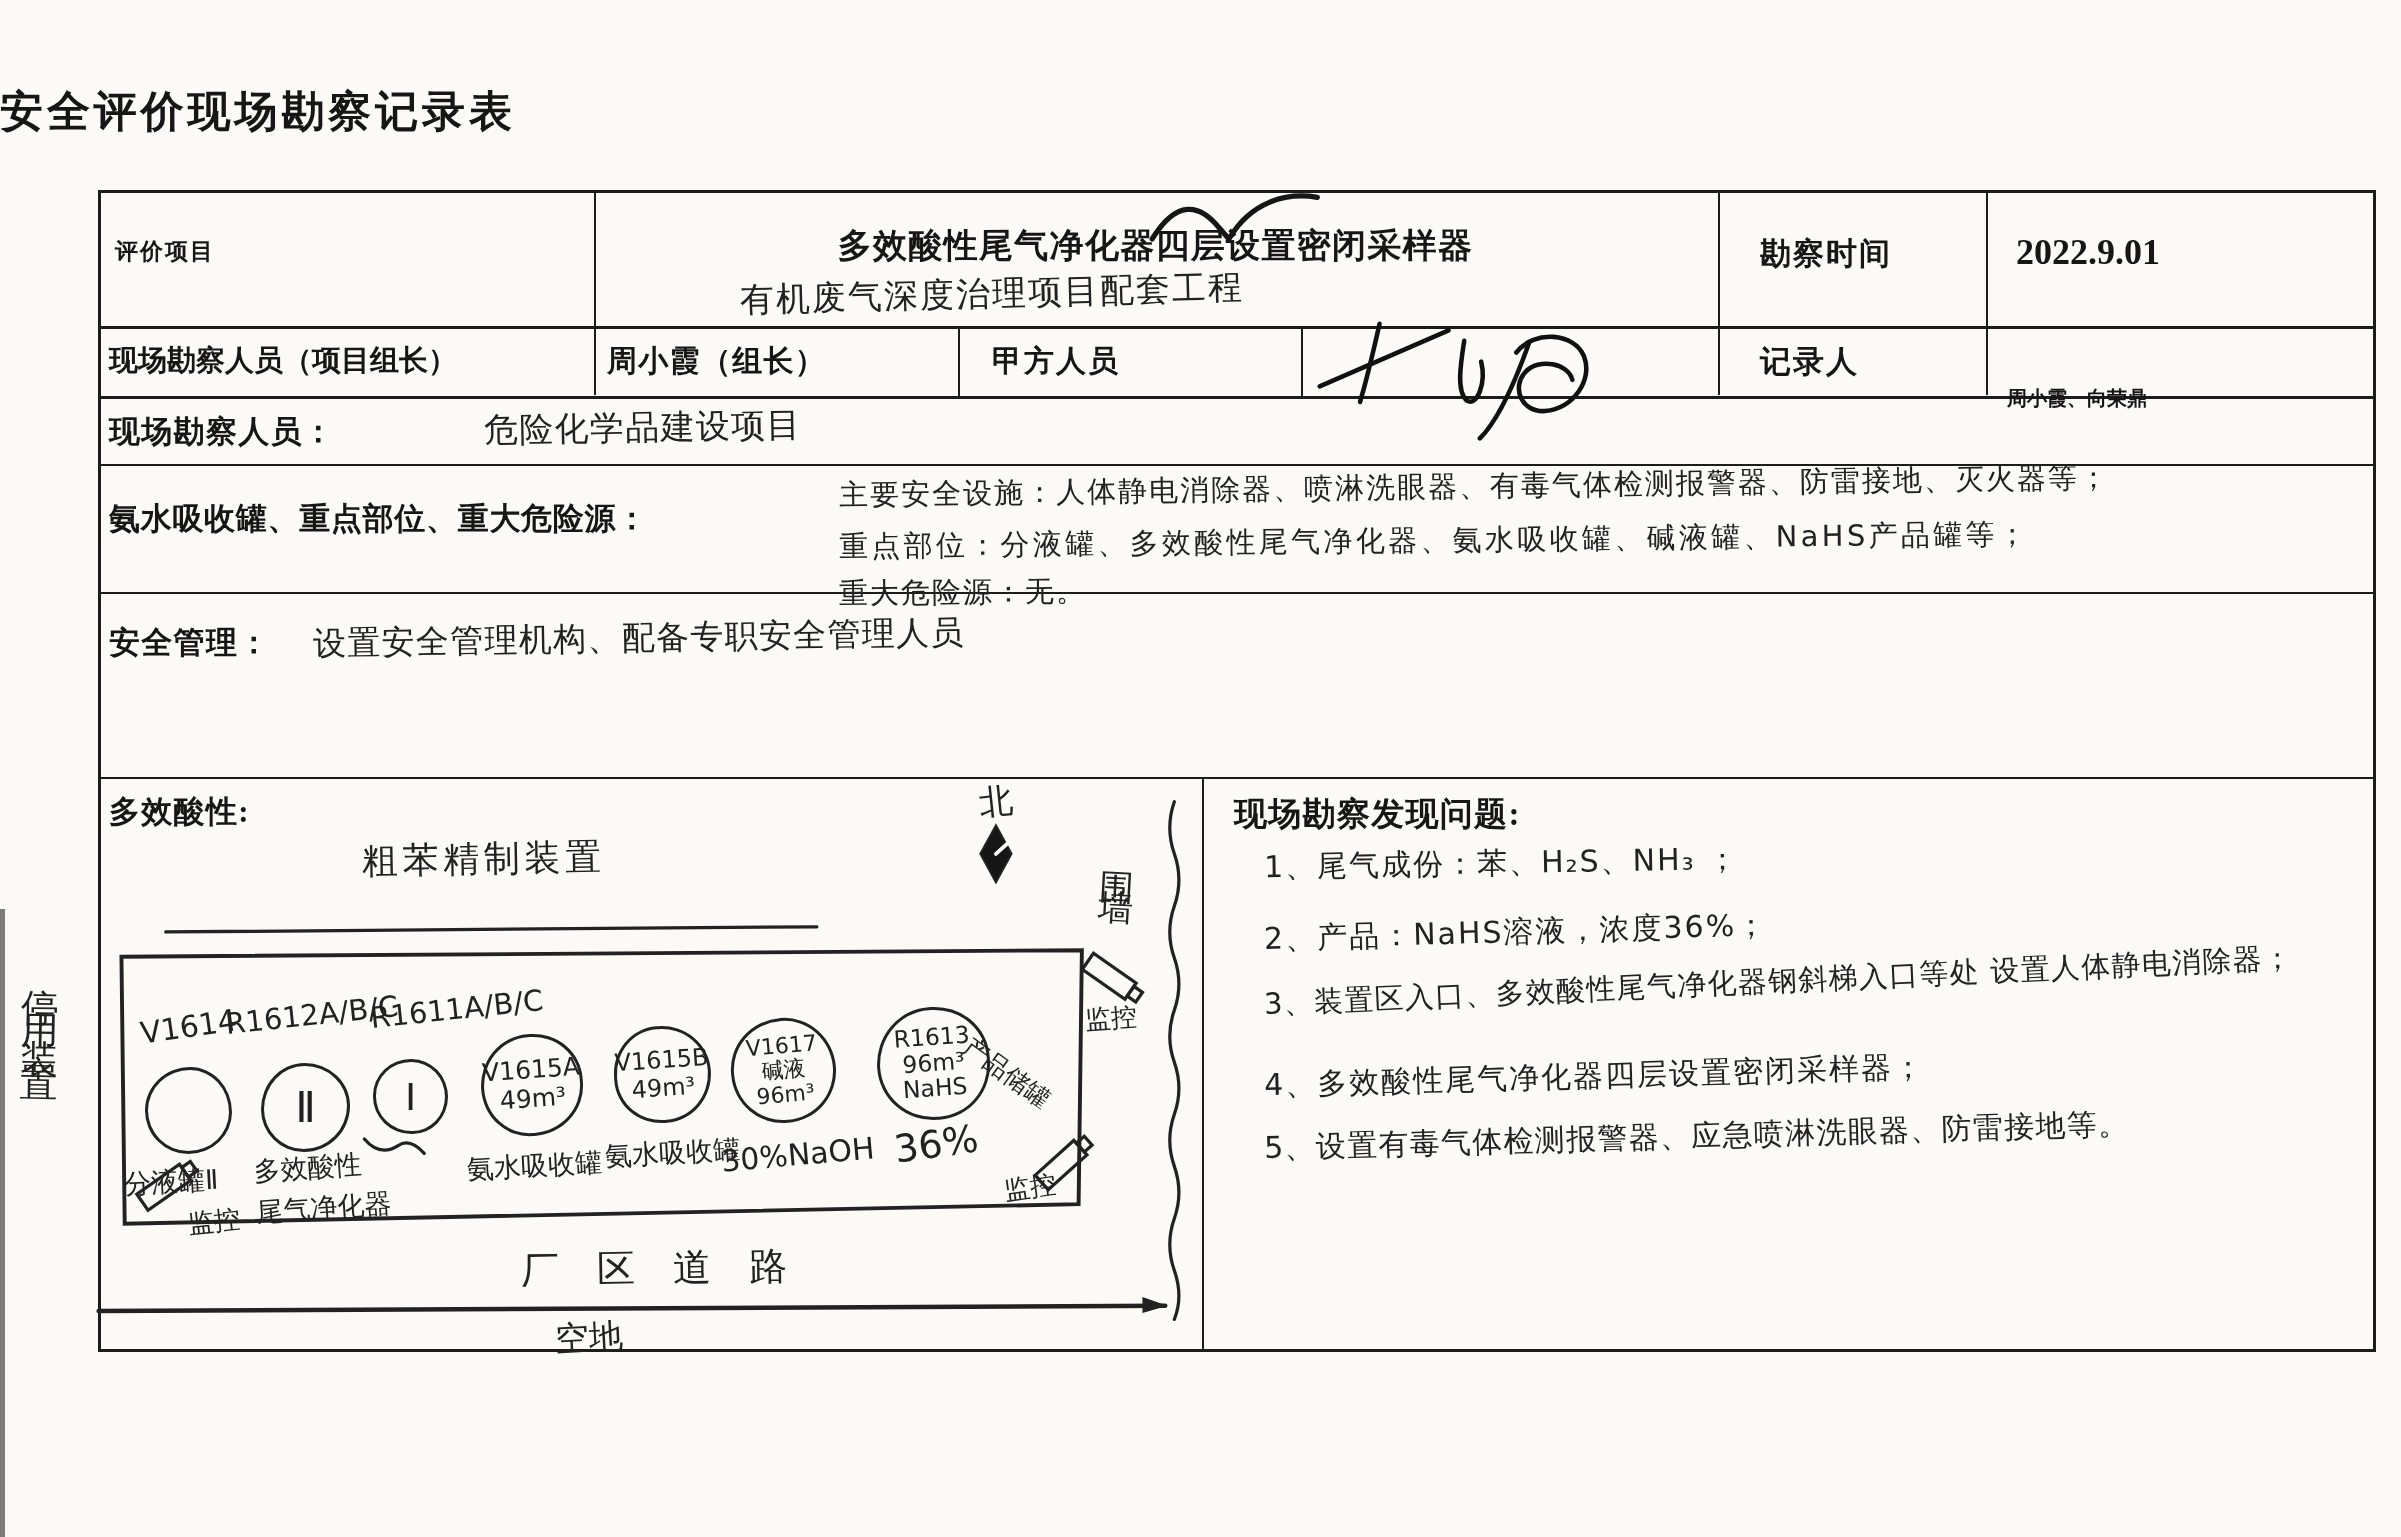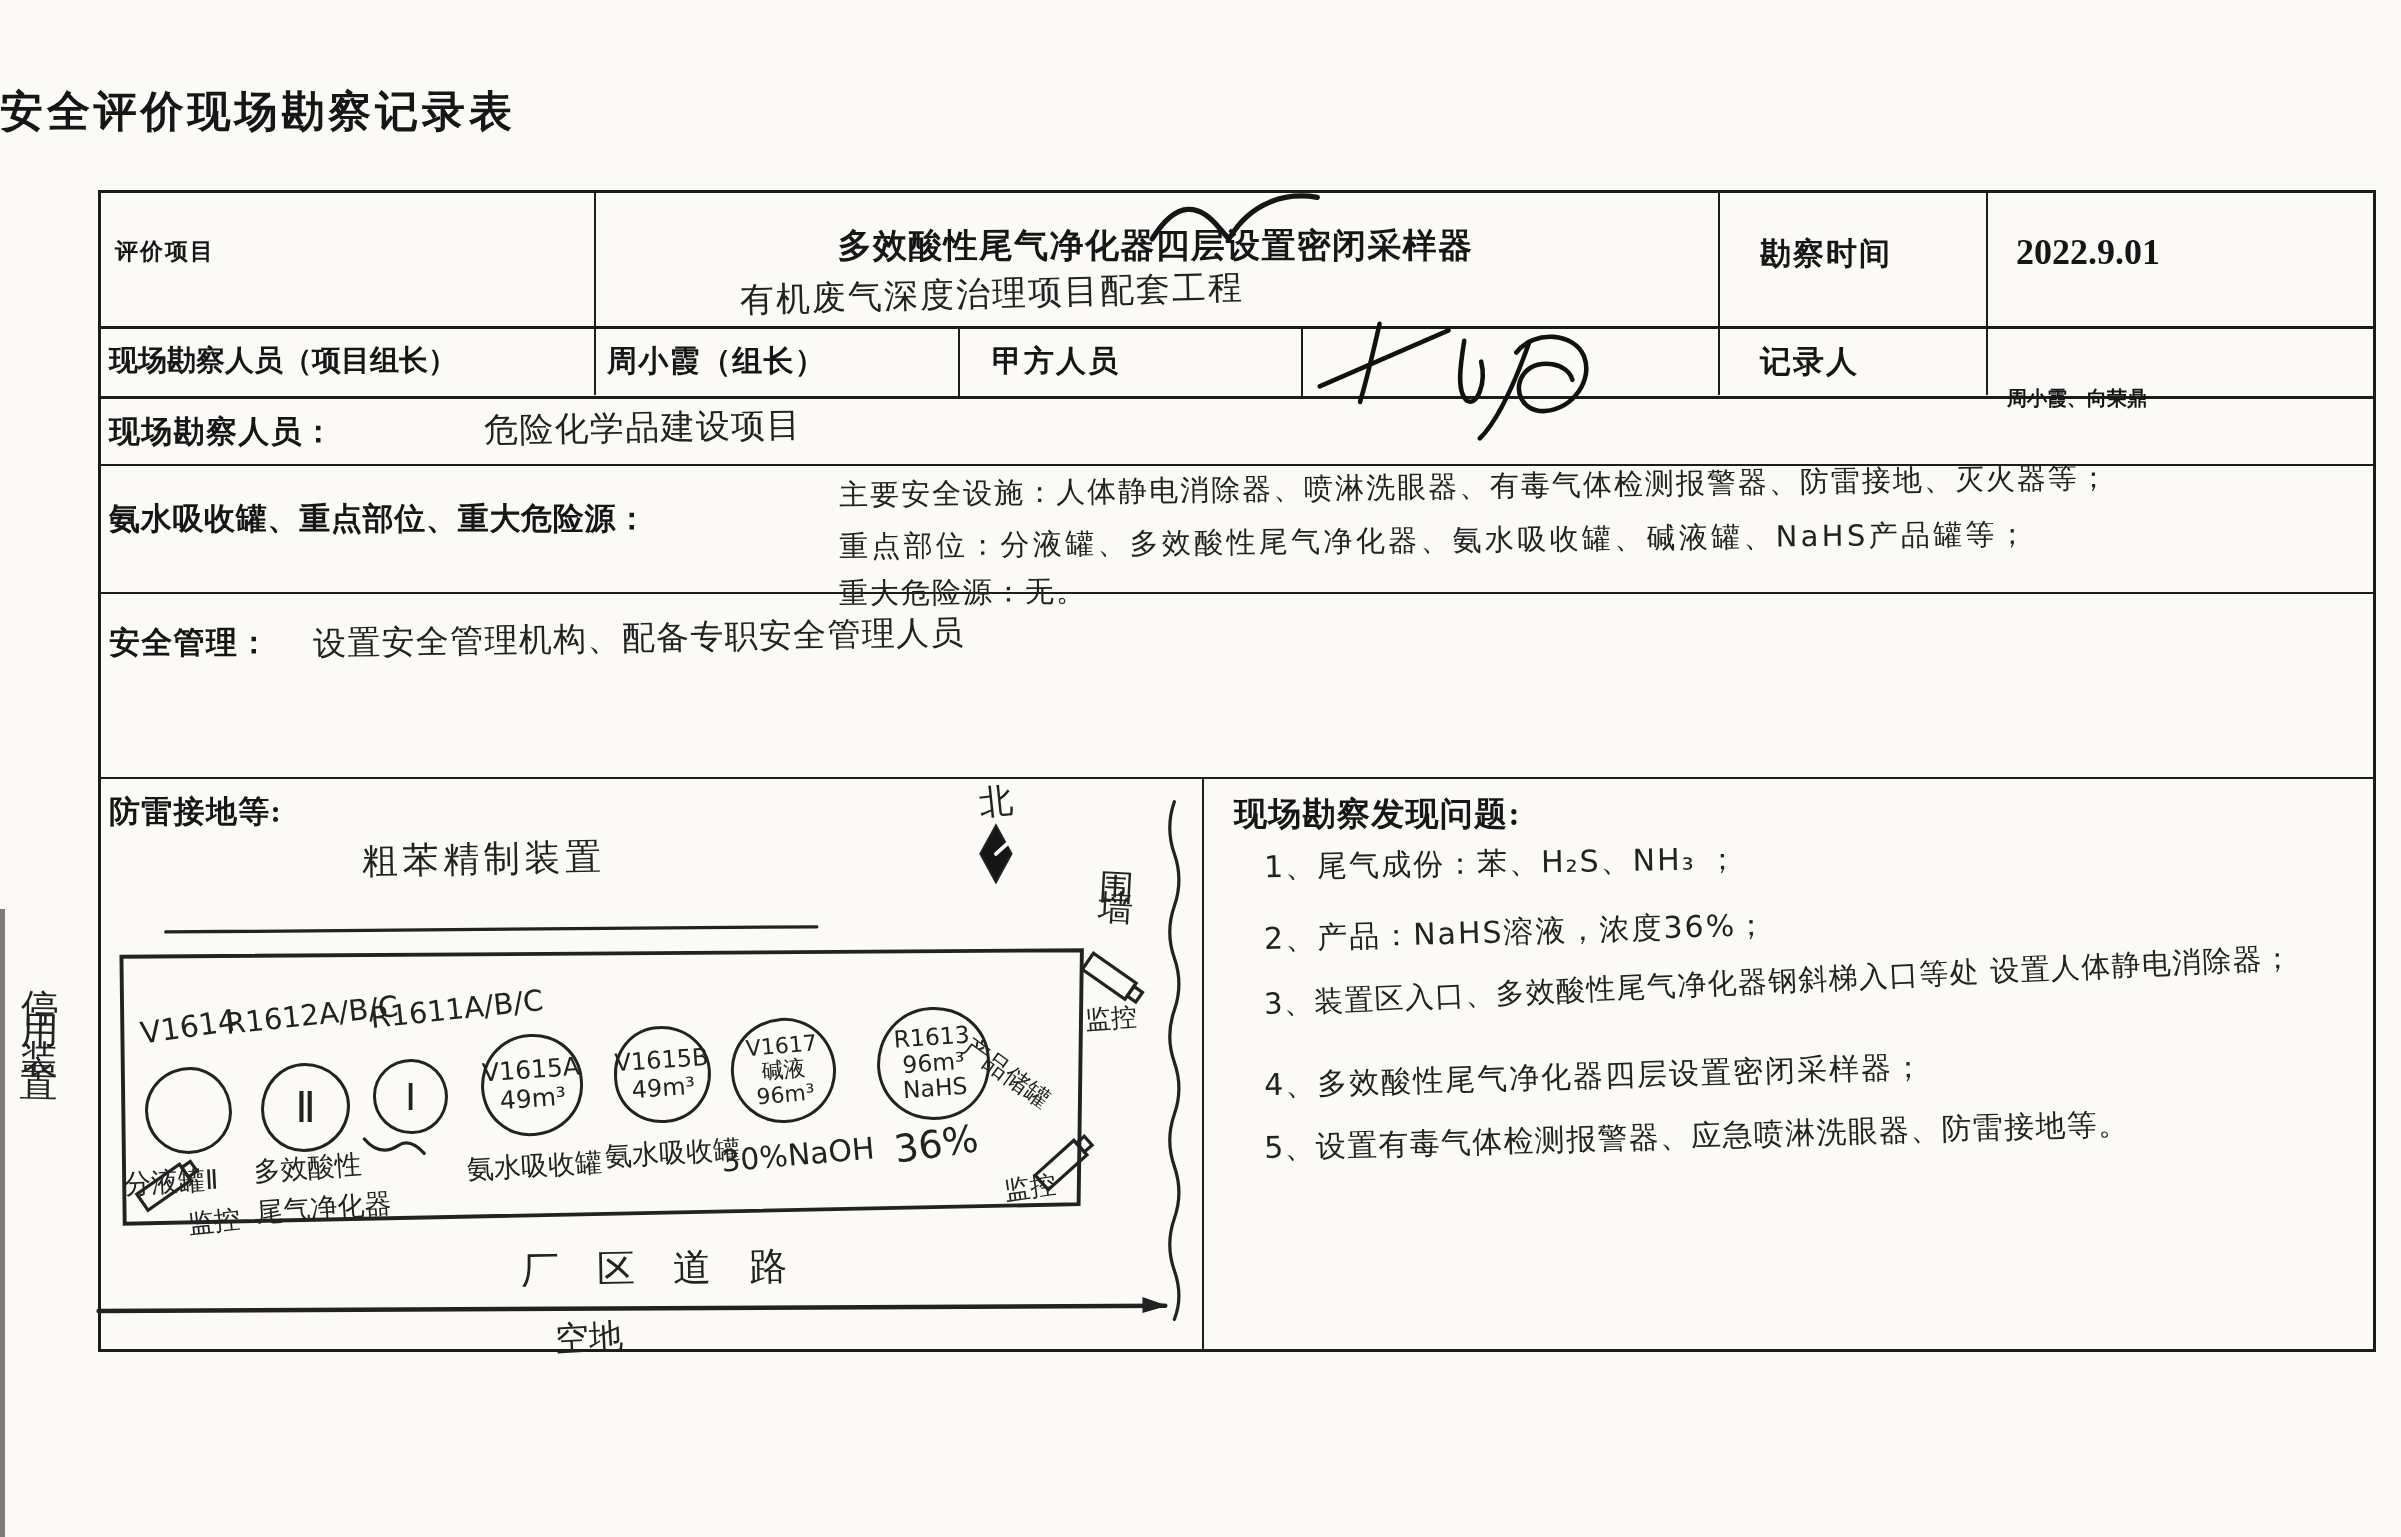--- a/index.html
+++ b/index.html
@@ -76,21 +76,21 @@
 <div class="abs hand" style="left:484px;top:405px;font-size:34px;letter-spacing:1.3px;transform:rotate(-1deg);">危险化学品建设项目</div>
 
 <div class="abs printed" style="left:109px;top:498px;font-size:31px;letter-spacing:0.7px;">氨水吸收罐、重点部位、重大危险源：</div>
 <div class="abs hand" style="left:839px;top:467px;font-size:29px;letter-spacing:2px;transform:rotate(-0.8deg);">主要安全设施：人体静电消除器、喷淋洗眼器、有毒气体检测报警器、防雷接地、灭火器等；</div>
 <div class="abs hand" style="left:839px;top:521px;font-size:29px;letter-spacing:3.3px;transform:rotate(-0.6deg);">重点部位：分液罐、多效酸性尾气净化器、氨水吸收罐、碱液罐、NaHS产品罐等；</div>
 <div class="abs hand" style="left:839px;top:573px;font-size:29px;letter-spacing:2px;transform:rotate(-0.6deg);">重大危险源：无。</div>
 
 <div class="abs printed" style="left:109px;top:622px;font-size:31px;letter-spacing:1.3px;">安全管理：</div>
 <div class="abs hand" style="left:313px;top:616px;font-size:33px;letter-spacing:1.3px;transform:rotate(-1deg);">设置安全管理机构、配备专职安全管理人员</div>
 
-<div class="abs printed" style="left:109px;top:791px;font-size:31px;letter-spacing:1.3px;">防雷接地等:</div>
+<div class="abs printed" style="left:109px;top:791px;font-size:31px;letter-spacing:1.3px;">多效酸性:</div>
 <div class="abs hand" style="left:362px;top:835px;font-size:36px;letter-spacing:4.6px;transform:rotate(-1deg);">粗苯精制装置</div>
 <div class="abs hand" style="left:979px;top:779px;font-size:34px;transform:rotate(-6deg);">北</div>
 <div class="abs hand" style="left:1094px;top:844px;font-size:35px;writing-mode:vertical-rl;letter-spacing:18px;transform:rotate(3deg);">围墙</div>
 <div class="abs hand" style="left:14.3px;top:959px;font-size:38px;writing-mode:vertical-rl;letter-spacing:25px;transform:rotate(1deg);">停用装置</div>
 
 <svg style="left:98px;top:777px;" width="1105" height="573" viewBox="0 0 1695 880">
   <g fill="none" stroke="#222" stroke-linecap="round">
 
     <path d="M103,238 L1103,230" stroke-width="5"></path>
 

